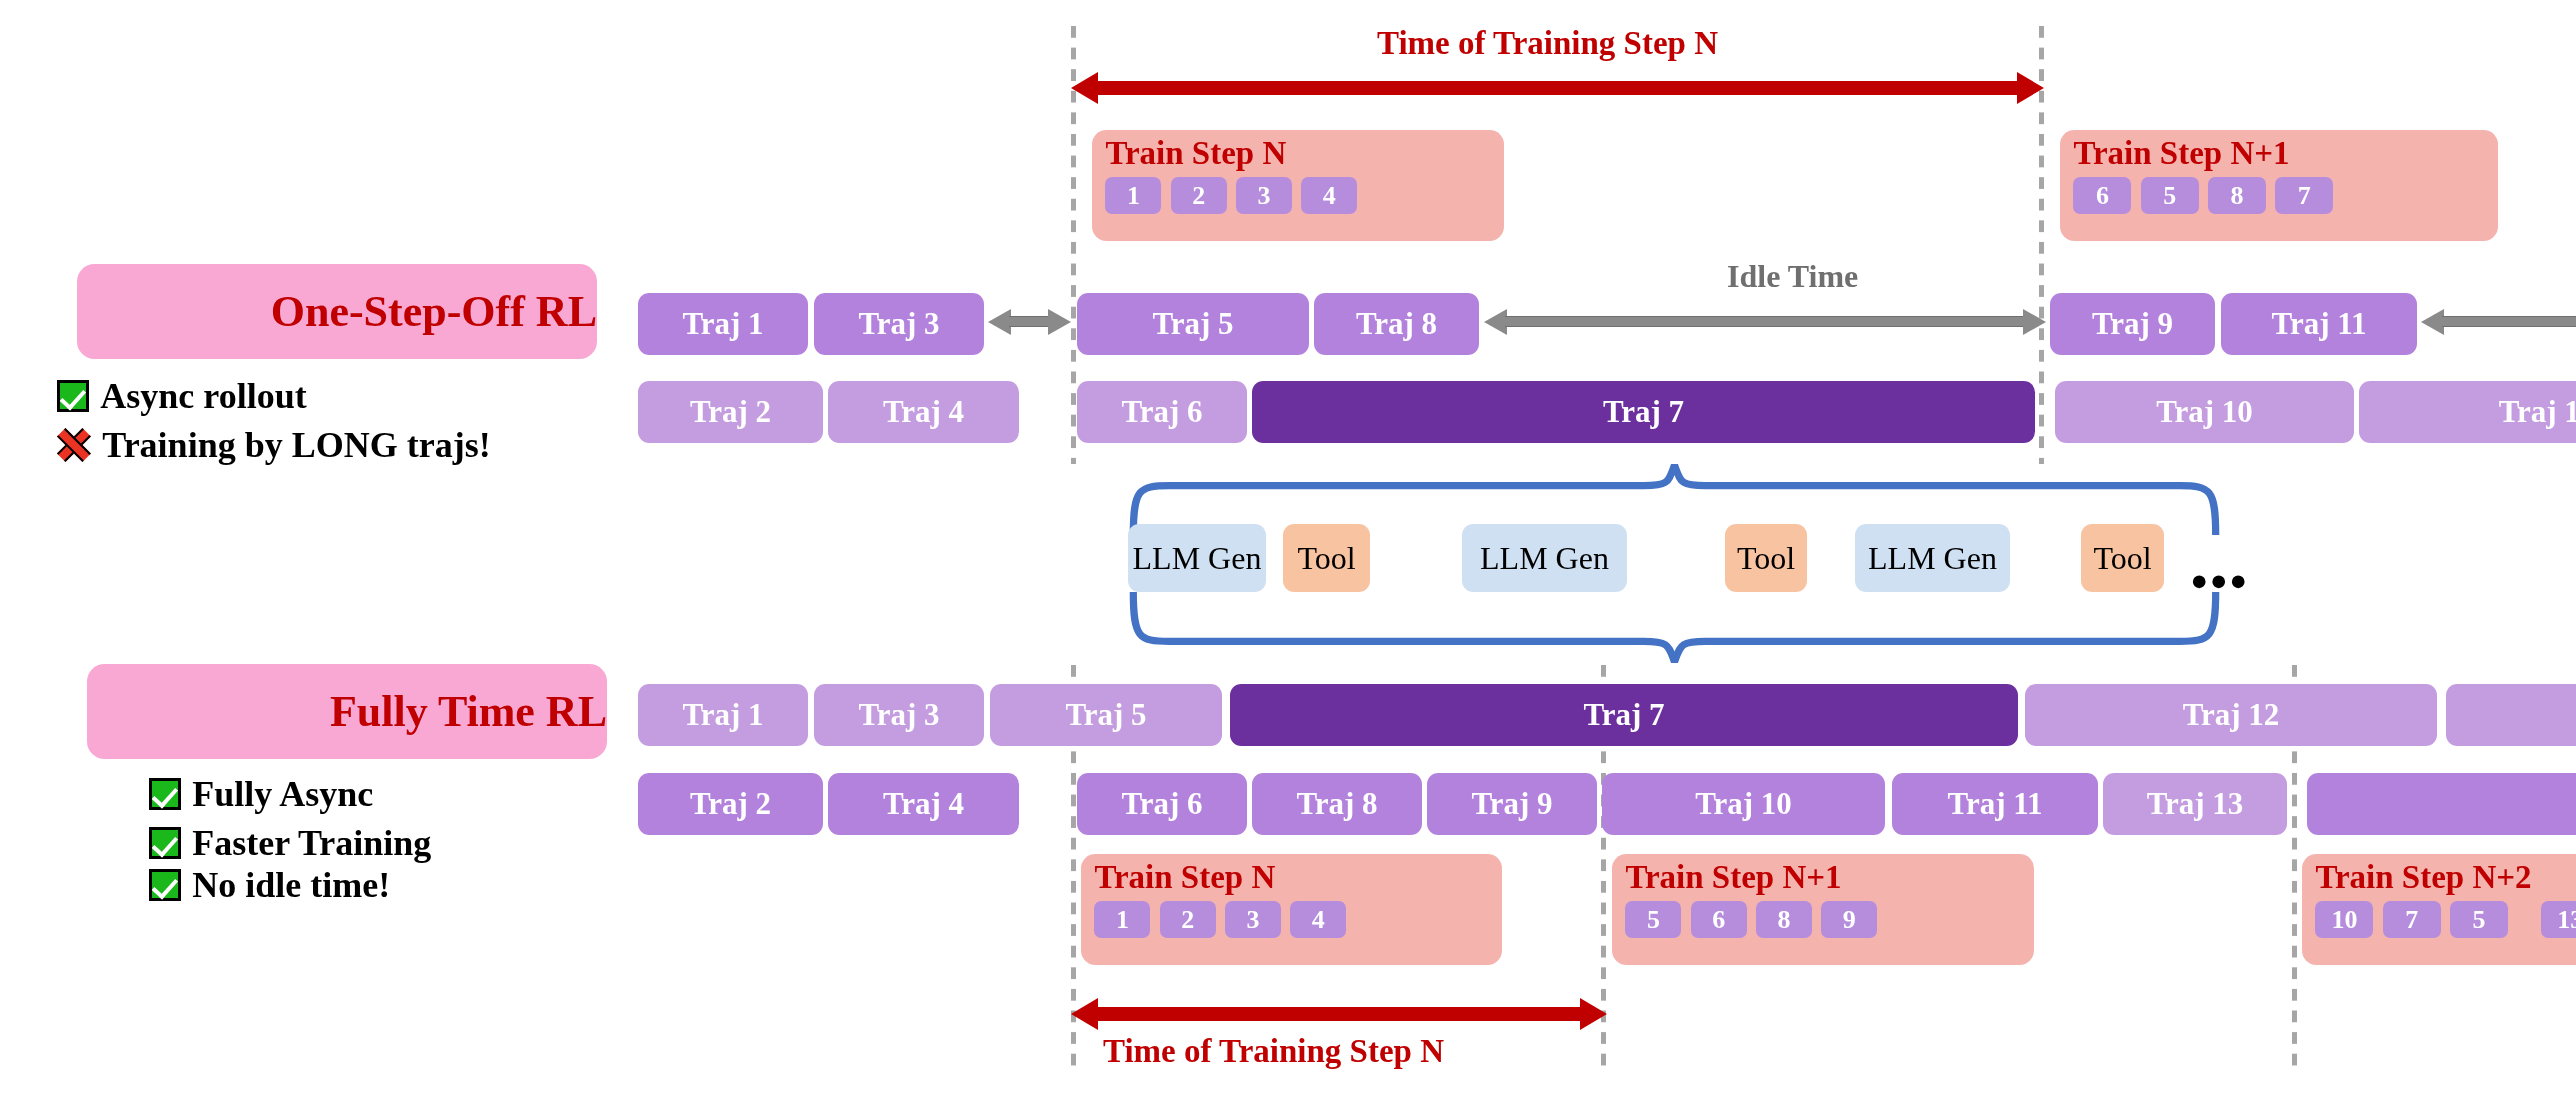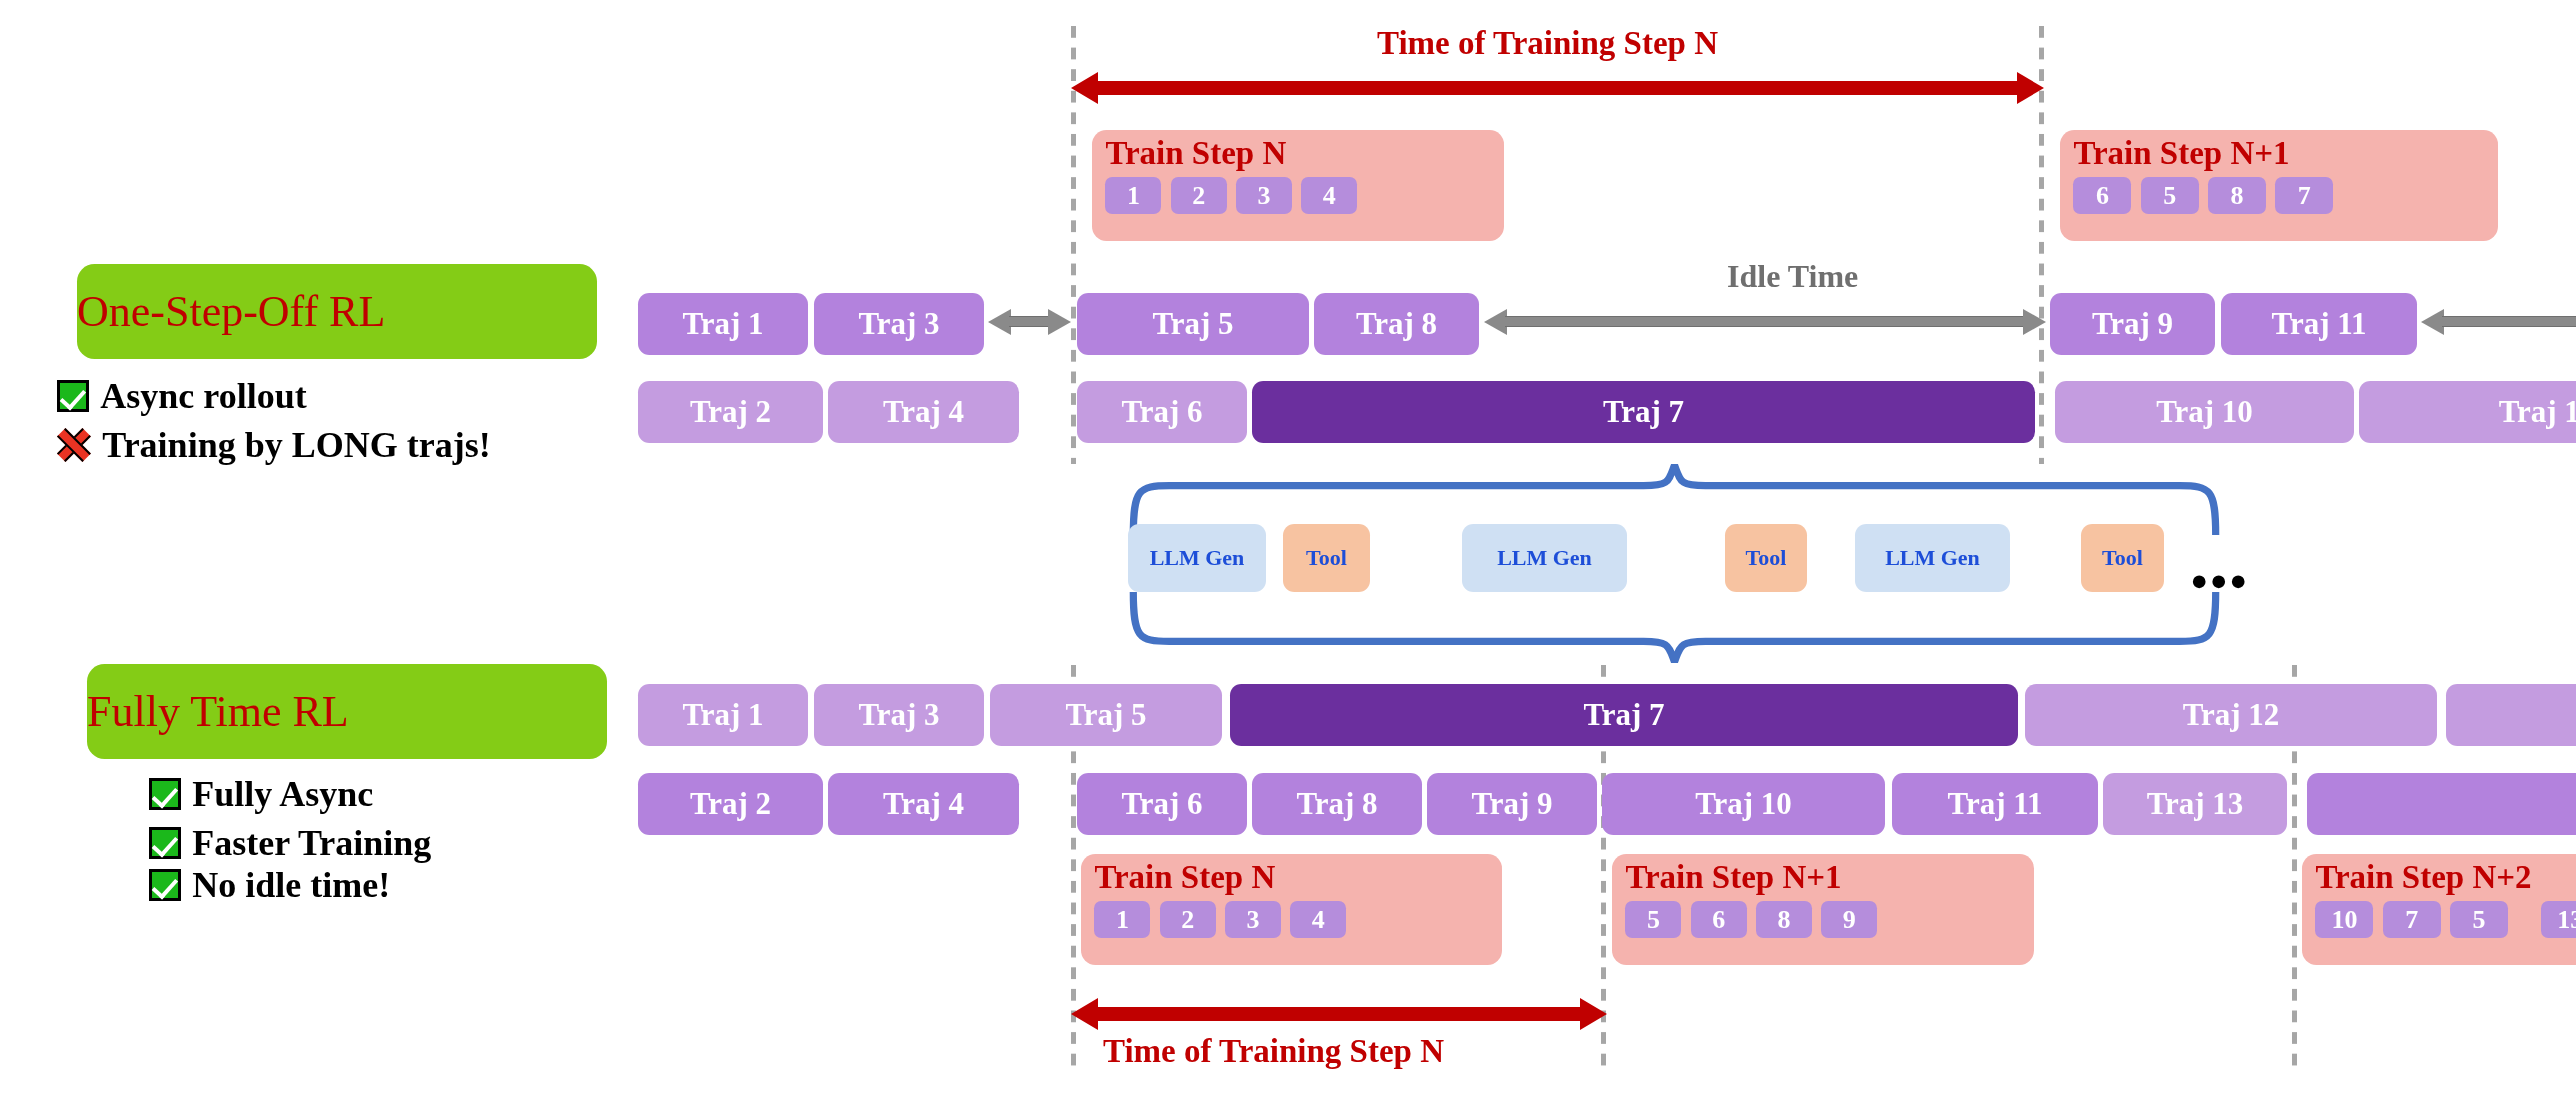--- a/index.html
+++ b/index.html
@@ -9,25 +9,25 @@
     font-family: "Liberation Serif", "DejaVu Serif", serif;
     overflow: hidden;
   }
   #stage { position: relative; width: 2789px; height: 1096px; background:#fff; }
 
   
   .abs { position: absolute; }
 
   
   .title-pill {
-    background: #84cc16;
+    background: #f9a8d4;
     border-radius: 17.5px;
-    display: flex; align-items: center; justify-content: flex-start;
+    display: flex; align-items: center; justify-content: flex-end;
     color: #c00000;
-    font-weight: normal;
+    font-weight: bold;
     font-size: 44px;
     letter-spacing: 0px;
     white-space: nowrap;
   }
 
   
   .bullet-row { display: flex; align-items: center; gap: 11.3px; }
   .bullet-label {
     color: #000; font-weight: bold; font-size: 36px; white-space: nowrap;
   }
@@ -90,21 +90,21 @@
     background: #b58ddc; color:#fff; font-weight:bold;
     border-radius: 7.2px;
     display:flex; align-items:center; justify-content:center;
     font-size: 26px;
   }
 
   
   .stage-box {
     position: absolute;
     display:flex; align-items:center; justify-content:center;
-    font-weight: bold; font-size: 22px; color: #1d4ed8;
+    font-weight: normal; font-size: 32px; color: #000000;
     border-radius: 11.3px; white-space: nowrap;
   }
   .stage-box.gen  { background: #cfe0f3; }
   .stage-box.tool { background: #f7c3a1; }
   .ellipsis {
     position:absolute; font-size: 47px; font-weight: bold; color:#000;
     letter-spacing: 3.1px; line-height: 0.4;
   }
 
   

